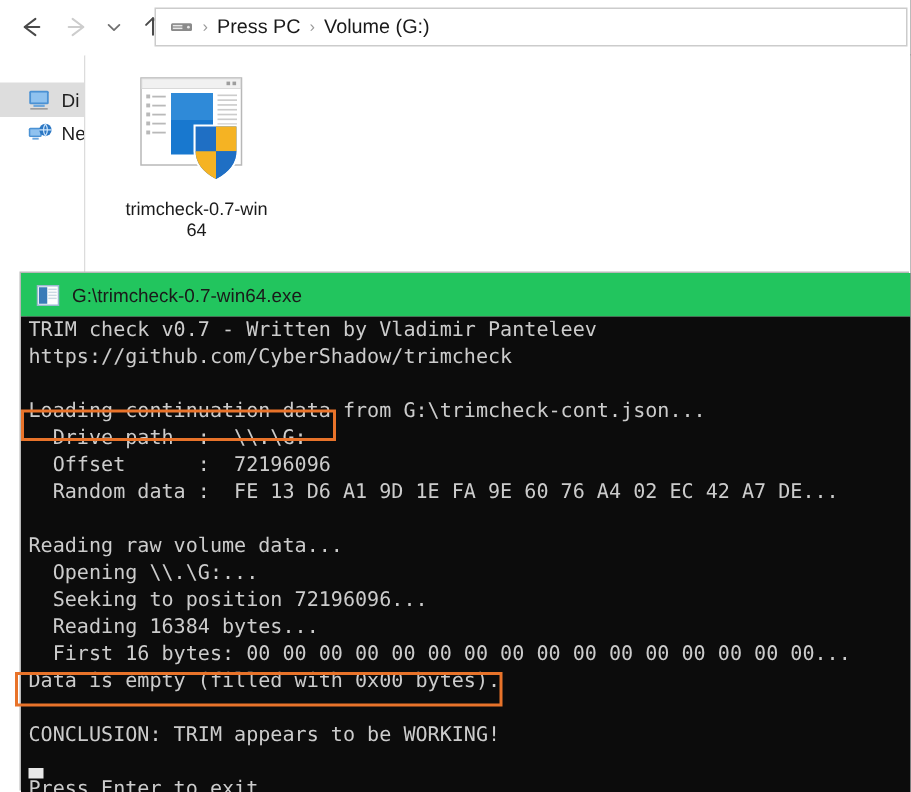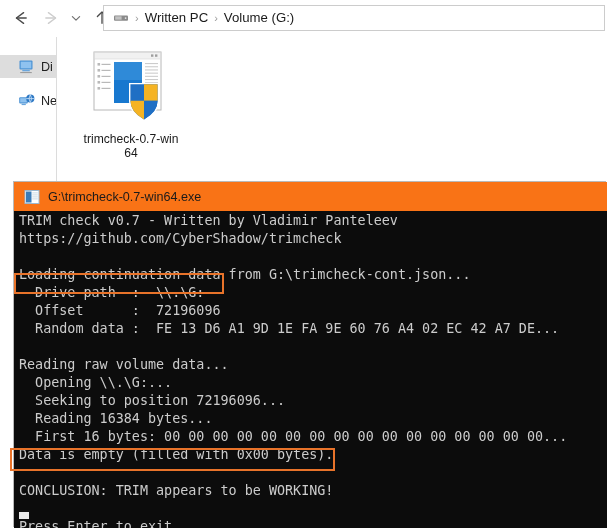--- a/index.html
+++ b/index.html
@@ -158,21 +158,21 @@
     width: 593px;
     height: 346px;
     background: #0c0c0c;
     box-shadow: -1px -1px 0 0 #b9b9b9;
     overflow: hidden;
   }
   .console-titlebar {
     position: absolute;
     left: 0; top: 0;
     width: 593px; height: 29px;
-    background: #f97316;
+    background: #22c55e;
     border-bottom: 1px solid #e4e4e4;
     display: flex;
     align-items: center;
   }
   .console-appicon {
     width: 16px; height: 16px;
     margin-left: 10px;
     margin-right: 8px;
     flex: 0 0 auto;
   }
@@ -283,40 +283,40 @@
     <div class="addressbar">
       <span class="crumb-icon">
         <svg width="16" height="14" viewBox="0 0 16 14">
           <rect x="1" y="4.5" width="14" height="5.2" rx="1" fill="#8a8a8a"></rect>
           <rect x="2.2" y="5.6" width="6.4" height="1" fill="#e8e8e8"></rect>
           <rect x="2.2" y="7.4" width="6.4" height="1" fill="#e8e8e8"></rect>
           <circle cx="12.6" cy="7.1" r="0.9" fill="#e8e8e8"></circle>
         </svg>
       </span>
       <span class="crumb-sep">›</span>
-      <span class="crumb-text">Written PC</span>
+      <span class="crumb-text">Press PC</span>
       <span class="crumb-sep">›</span>
       <span class="crumb-text">Volume (G:)</span>
     </div>
 
     <div class="navpane">
 
       <div class="navpane-item selected" style="top:18px;">
         <span class="np-icon">
           <svg width="18" height="16" viewBox="0 0 18 16">
             <rect x="1.5" y="1.5" width="13" height="9" rx="1" fill="#4b92d4"></rect>
             <rect x="2.7" y="2.7" width="10.6" height="6.6" fill="#8fc2ef"></rect>
             <rect x="4.3" y="10.8" width="7.5" height="1.5" fill="#6aa6dd"></rect>
             <rect x="2.2" y="13" width="11.6" height="1.1" fill="#9d9d9d"></rect>
           </svg>
         </span>
         <span class="np-label">Di</span>
       </div>
 
-      <div class="navpane-item" style="top:52px;">
+      <div class="navpane-item" style="top:40px;">
         <span class="np-icon">
           <svg width="18" height="16" viewBox="0 0 18 16">
             <rect x="1.2" y="4.2" width="8.6" height="6.2" rx="1" fill="#4b92d4"></rect>
             <rect x="2.2" y="5.2" width="6.6" height="4.2" fill="#8fc2ef"></rect>
             <rect x="3.6" y="10.8" width="4.2" height="1.3" fill="#6aa6dd"></rect>
             <circle cx="12.3" cy="5.6" r="4.1" fill="#2d78c4"></circle>
             <path d="M8.2 5.6 H16.4 M12.3 1.5 q2.6 4.1 0 8.2 q-2.6 -4.1 0 -8.2" stroke="#cfe6fb" stroke-width="0.8" fill="none"></path>
           </svg>
         </span>
         <span class="np-label">Ne</span>

